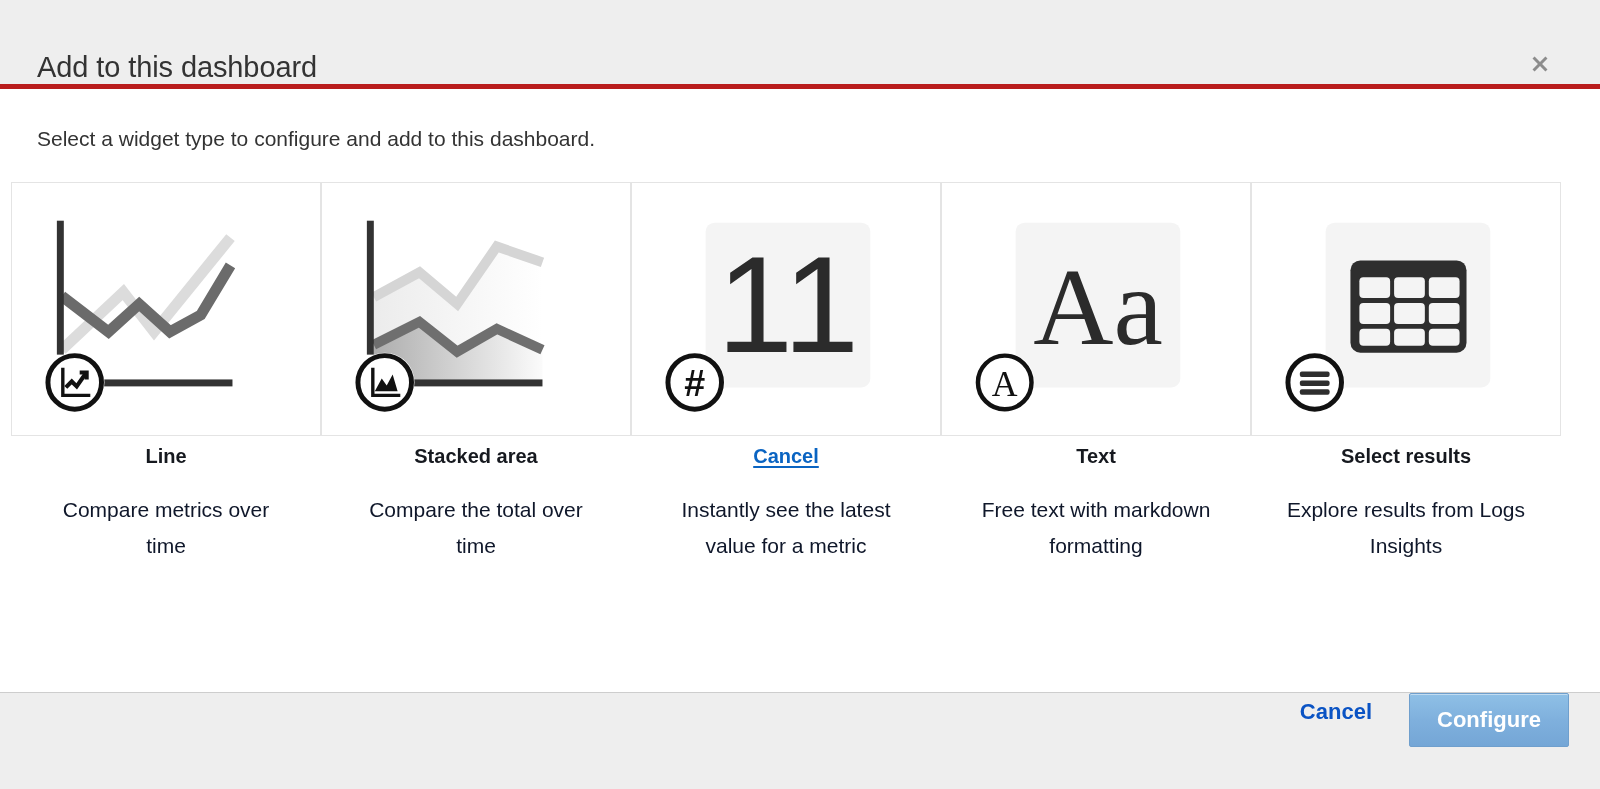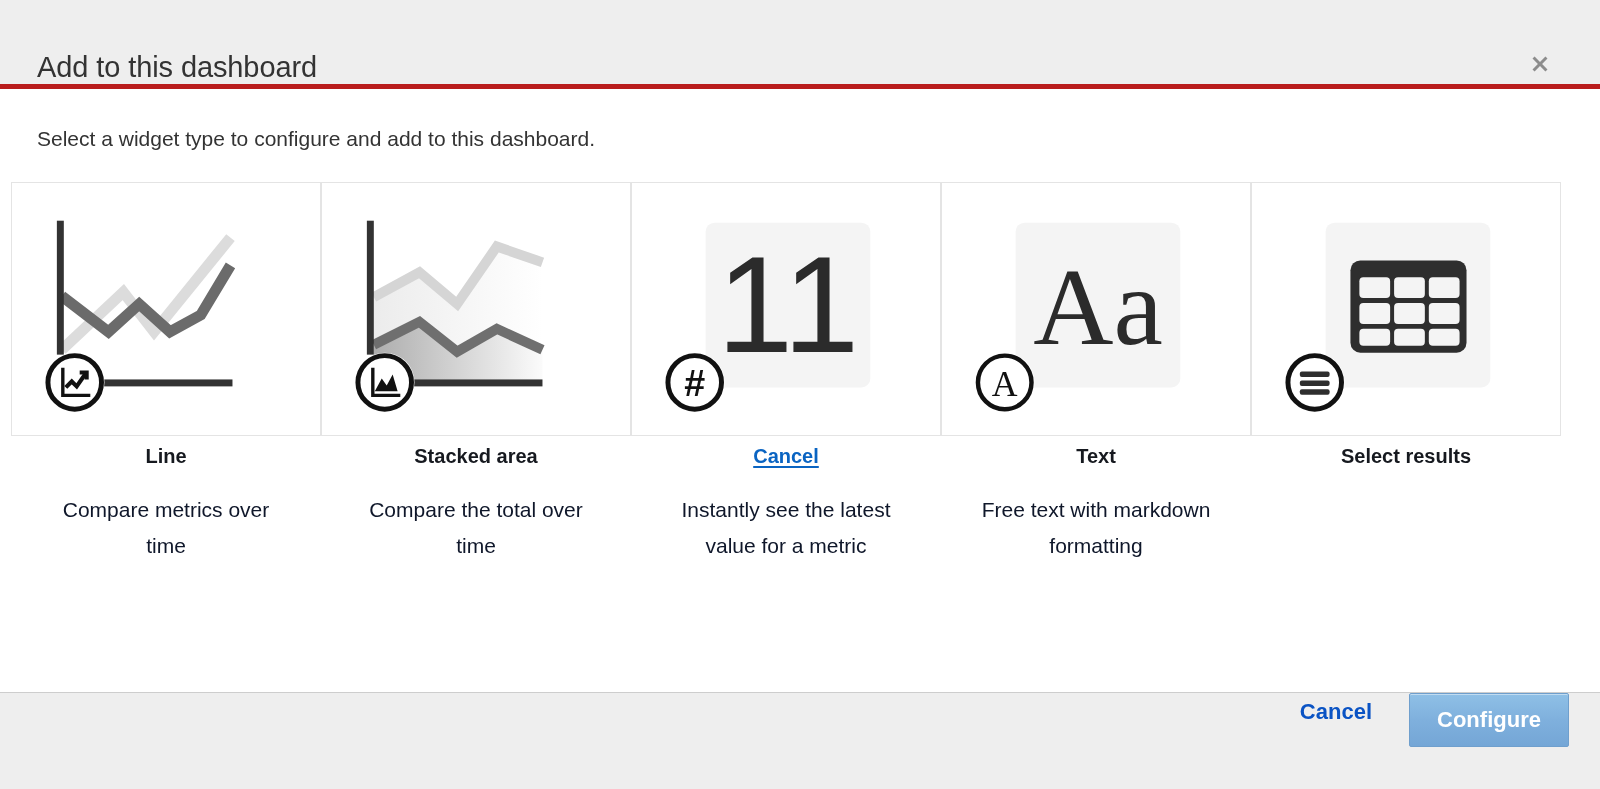--- a/index.html
+++ b/index.html
@@ -275,20 +275,21 @@
             <g>
               <circle cx="37" cy="201" r="30" fill="#ffffff"></circle>
               <circle cx="37" cy="201" r="27" fill="none" stroke="#111111" stroke-width="5"></circle>
               <rect x="22" y="190" width="30" height="5.5" rx="2" fill="#2e2e2e"></rect>
               <rect x="22" y="199" width="30" height="5.5" rx="2" fill="#2e2e2e"></rect>
               <rect x="22" y="208" width="30" height="5.5" rx="2" fill="#2e2e2e"></rect>
             </g>
           </svg>
         </div>
         <div class="widget-label">Select results</div>
+        <div class="widget-desc">Explore results from Logs Insights</div>
       </div>
 
     </div>
   </div>
 
   <div class="dialog-footer">
     <button class="btn-cancel">Cancel</button>
     <button class="btn-configure">Configure</button>
   </div>
 

